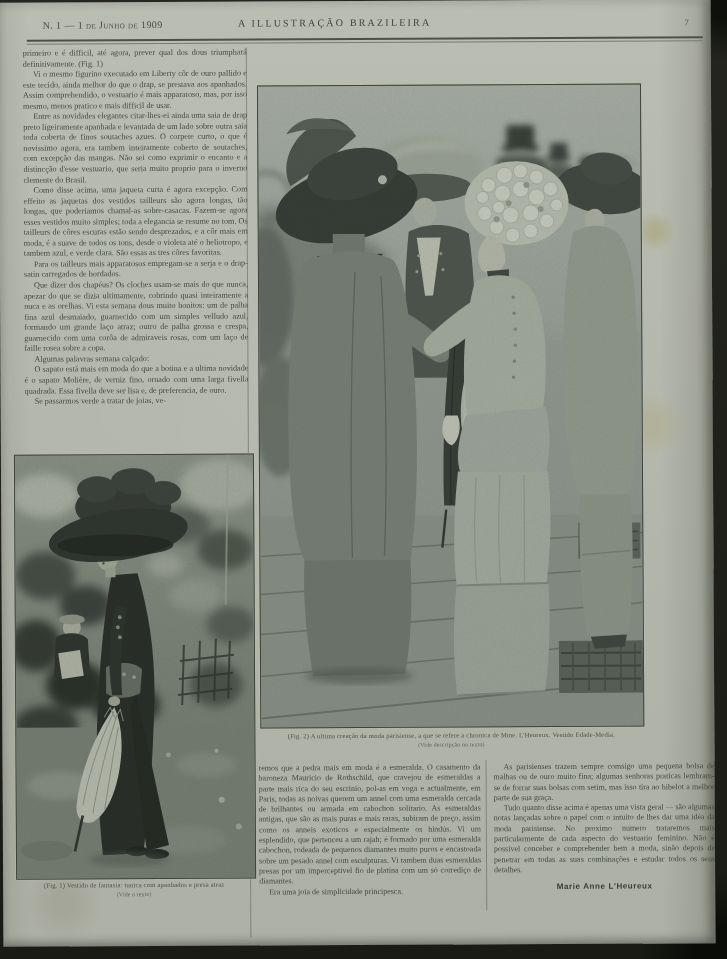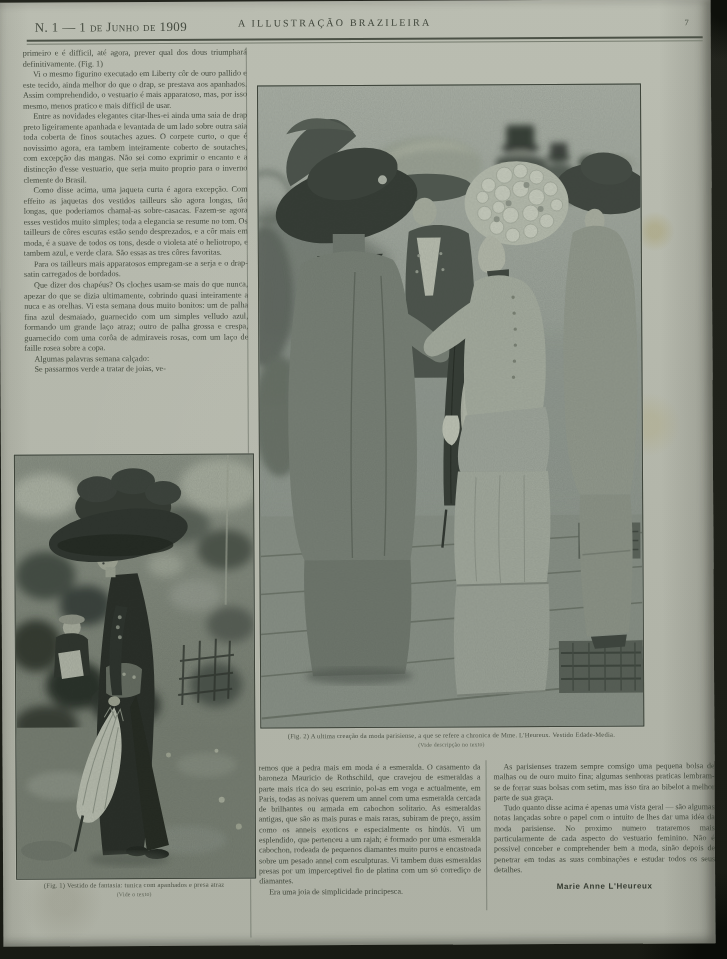--- a/index.html
+++ b/index.html
@@ -22,21 +22,21 @@
     background:
       radial-gradient(circle at 655px 232px, rgba(158,144,76,.30) 0 6px, transparent 20px),
       radial-gradient(circle at 648px 425px, rgba(170,158,96,.22) 0 10px, transparent 32px),
       radial-gradient(circle at 60px 900px, rgba(120,118,100,.18) 0 12px, transparent 40px),
       radial-gradient(circle at 352px 470px, rgba(255,255,250,.05), transparent 300px),
       linear-gradient(90deg, rgba(60,60,50,.10), rgba(60,60,50,0) 30px, rgba(60,60,50,0) 660px, rgba(30,30,24,.16)),
       linear-gradient(#babdb1,#b2b5a9 60%,#adb0a4);
     box-shadow: inset -7px 0 10px rgba(20,22,16,.28), inset 0 -5px 8px rgba(20,22,16,.22), inset 0 2px 3px rgba(255,255,250,.18);
   }
   
-  .issue{position:absolute;left:36px;top:17px;font-size:13px;letter-spacing:.4px;
+  .issue{position:absolute;left:44px;top:17px;font-size:10px;letter-spacing:.4px;
     color:#464c41;font-variant:small-caps;white-space:nowrap;}
   .mast-title{position:absolute;left:0;right:40px;top:16px;text-align:center;
     font-size:10px;letter-spacing:2.2px;color:#41473c;white-space:nowrap;}
   .pagenum{position:absolute;right:22px;top:18px;font-size:8.5px;color:#4a5045;}
   .mast-rule{position:absolute;left:28px;top:37px;width:676px;height:5px;
     border-top:2px solid #4b5146;}
   .mast-rule:after{content:"";display:block;margin-top:2px;border-top:1px solid #767c6f;}
   
   .col{position:absolute;color:#434a3e;}
   .para{margin:0;text-indent:10px;text-align:justify;}
@@ -79,20 +79,21 @@
     <div class="vdiv vdiv-bottom"></div>
 
     <div class="col main-left no-first-indent">
         <p class="para">primeiro e é difficil, até agora, prever qual dos dous triumphará definitivamente. (Fig. 1)</p>
         <p class="para">Vi o mesmo figurino executado em Liberty côr de ouro pallido e este tecido, ainda melhor do que o drap, se prestava aos apanhados. Assim comprehendido, o vestuario é mais apparatoso, mas, por isso mesmo, menos pratico e mais difficil de usar.</p>
         <p class="para">Entre as novidades elegantes citar-lhes-ei ainda uma saia de drap preto ligeiramente apanhada e levantada de um lado sobre outra saia toda coberta de finos soutaches azues. O corpete curto, o que é novissimo agora, era tambem inteiramente coberto de soutaches, com excepção das mangas. Não sei como exprimir o encanto e a distincção d'esse vestuario, que seria muito proprio para o inverno clemente do Brasil.</p>
         <p class="para">Como disse acima, uma jaqueta curta é agora excepção. Com effeito as jaquetas dos vestidos tailleurs são agora longas, tão longas, que poderiamos chamal-as sobre-casacas. Fazem-se agora esses vestidos muito simples; toda a elegancia se resume no tom. Os tailleurs de côres escuras estão sendo desprezados, e a côr mais em moda, é a suave de todos os tons, desde o violeta até o heliotropo, e tambem azul, e verde clara. São essas as tres côres favoritas.</p>
         <p class="para">Para os tailleurs mais apparatosos empregam-se a serja e o drap-satin carregados de bordados.</p>
         <p class="para">Que dizer dos chapéus? Os cloches usam-se mais do que nunca, apezar do que se dizia ultimamente, cobrindo quasi inteiramente a nuca e as orelhas. Vi esta semana dous muito bonitos: um de palha fina azul desmaiado, guarnecido com um simples velludo azul, formando um grande laço atraz; outro de palha grossa e crespa, guarnecido com uma corôa de admiraveis rosas, com um laço de faille rosea sobre a copa.</p>
         <p class="para">Algumas palavras semana calçado:</p>
+        <p class="para">O sapato está mais em moda do que a botina e a ultima novidade é o sapato Molière, de verniz fino, ornado com uma larga fivella quadrada. Essa fivella deve ser lisa e, de preferencia, de ouro.</p>
         <p class="para">Se passarmos verde a tratar de joias, ve-</p>
       </div>
 
     <div class="photo photo2">
       <svg width="382" height="641" viewBox="0 0 382 641" xmlns="http://www.w3.org/2000/svg">
         <defs>
           <linearGradient id="sky2" x1="0" y1="0" x2="0" y2="1">
             <stop offset="0" stop-color="#a7ada3"></stop>
               <stop offset=".45" stop-color="#939b92"></stop>
               <stop offset="1" stop-color="#828a81"></stop>

